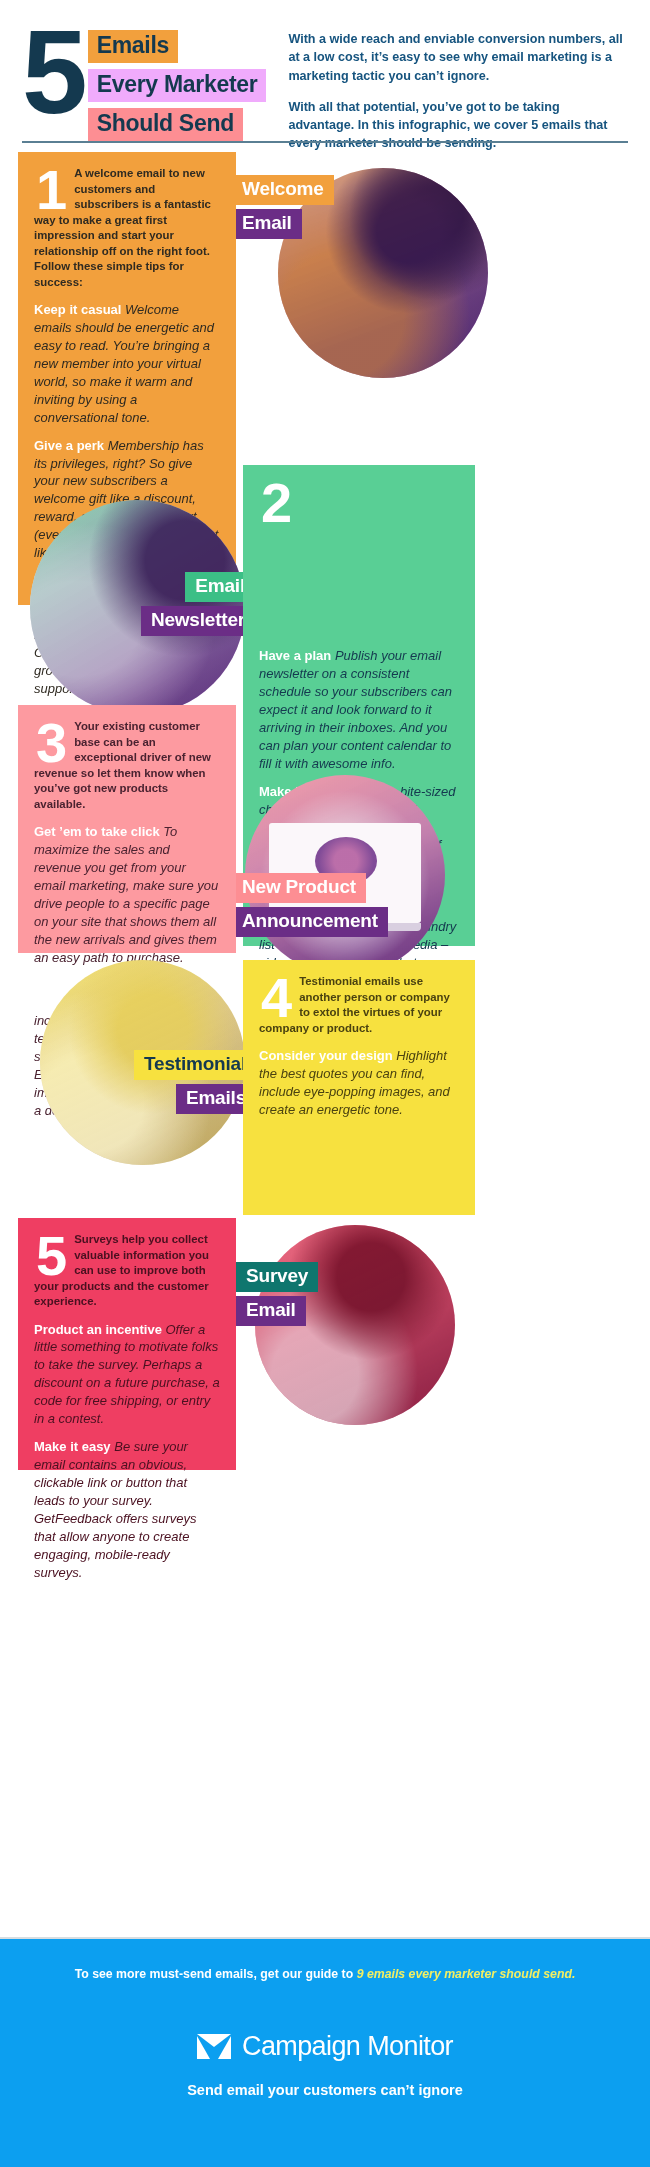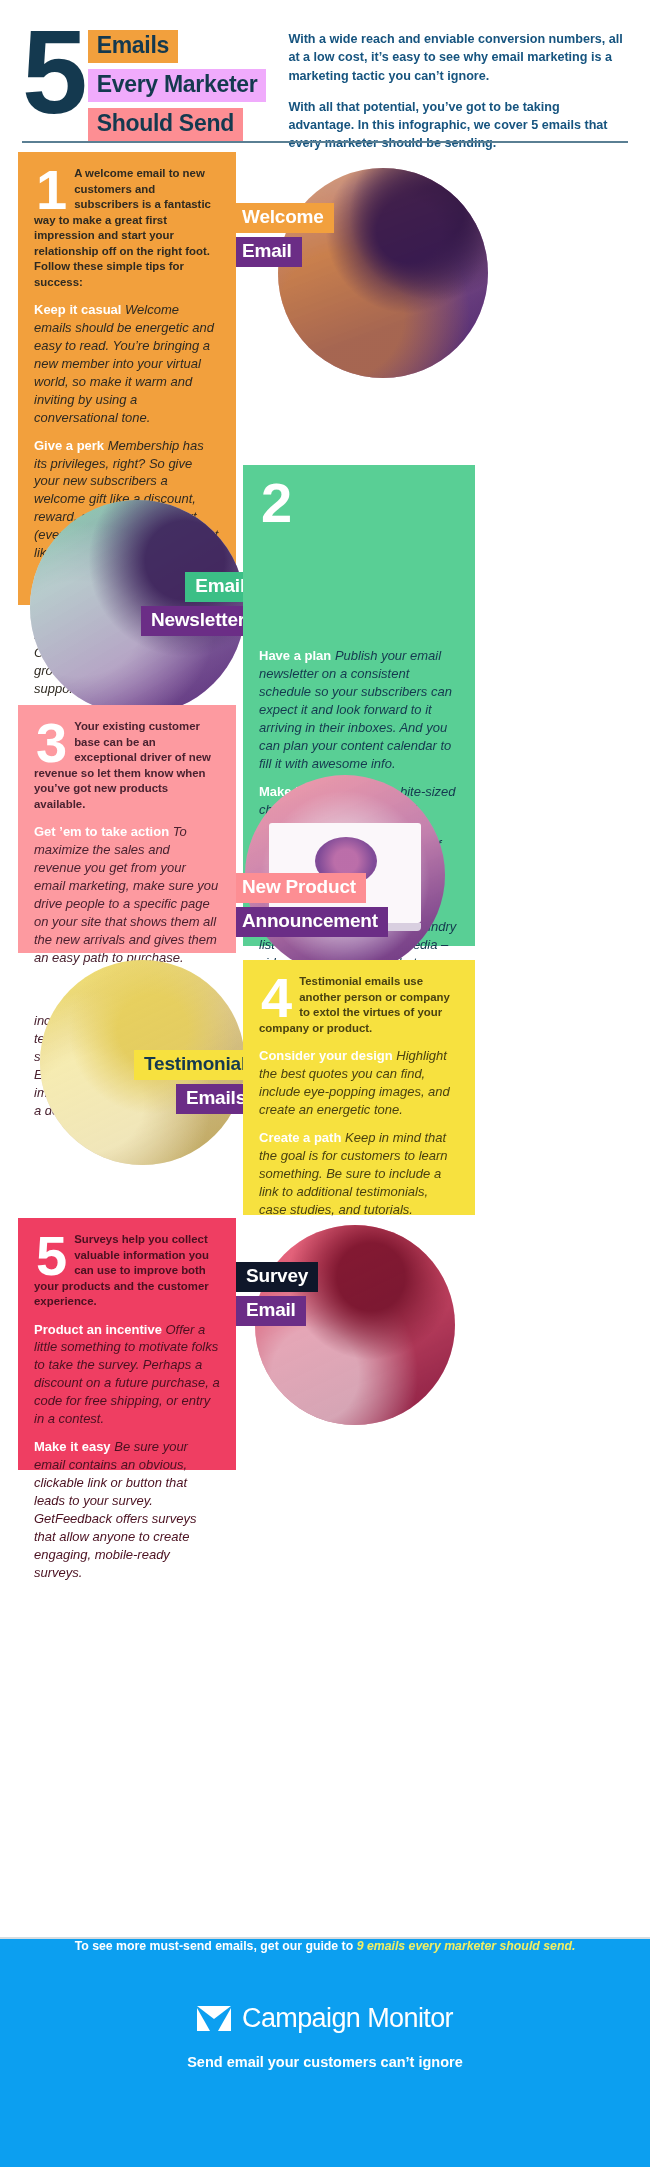--- a/index.html
+++ b/index.html
@@ -71,26 +71,27 @@
     display: block; width: fit-content; font-size: 19px; font-weight: 800;
     color: #fff; padding: 3px 10px 5px 10px; letter-spacing: -0.2px;
     margin-bottom: 4px;
   }
   .cap.right { margin-left: auto; }
   .c-orange { background: #f2a03d; }
   .c-purple { background: #6b2d86; }
   .c-green  { background: #3cbf86; }
   .c-pink   { background: #fd8e93; }
   .c-yellow { background: #f7e13f; color:#14394f; }
-  .c-red    { background: #0f172a; }
+  .c-red    { background: #0f766e; }
 
   
   .footer { position: absolute; left: 0; right: 0; bottom: 0; height: 228px; background: #0c9ff0; }
   .foot-cta {
     text-align: center; color: #ffffff; font-size: 12.3px; font-weight: 700;
+    padding-top: 28px;
   }
   .foot-cta i { color: #f2ef63; font-weight: 800; }
   .foot-logo {
     display: flex; align-items: center; justify-content: center; gap: 11px;
     margin-top: 50px;
   }
   .logo-mark { width: 34px; height: 25px; }
   .logo-text { color: #fff; font-size: 27px; font-weight: 400; letter-spacing: -0.6px; }
   .foot-tag { text-align: center; color: #fff; font-size: 14.5px; font-weight: 800; margin-top: 20px; }
 
@@ -118,21 +119,21 @@
   </div>
 
   <div class="photo" style="left:278px; top:168px; width:210px; height:210px;">
     <div class="ph-scene" style="background:
       radial-gradient(circle at 62% 30%, #4a2a6e 0 16%, rgba(74,42,110,0) 42%),
       radial-gradient(circle at 75% 22%, #3d2360 0 12%, rgba(61,35,96,0) 38%),
       radial-gradient(ellipse at 30% 70%, #f4ba6d 0 30%, rgba(244,186,109,0) 62%),
       linear-gradient(145deg,#e8c9a8 0%, #cfa9c6 40%, #6b3f91 100%);"></div>
     <div class="ph-tint" style="background:linear-gradient(160deg, rgba(242,160,61,.45) 0%, rgba(107,45,134,.55) 70%);"></div>
   </div>
-  <div class="caps" style="left:232px; top:175px; width:140px;margin-top:28px;">
+  <div class="caps" style="left:232px; top:175px; width:140px;">
     <span class="cap c-orange">Welcome</span>
     <span class="cap c-purple">Email</span>
   </div>
   <div class="panel p-orange" style="left:18px; top:152px; width:218px; height:453px;">
     <div class="num">1</div>
     <div class="lead">A welcome email to new customers and subscribers is a fantastic way to make a great first impression and start your relationship off on the right foot. Follow these simple tips for success:</div>
     <div class="tips">
       <p class="tip"><b>Keep it casual</b> <span>Welcome emails should be energetic and easy to read. You’re bringing a new member into your virtual world, so make it warm and inviting by using a conversational tone.</span></p>
       <p class="tip"><b>Give a perk</b> <span>Membership has its privileges, right? So give your new subscribers a welcome gift like a discount, reward, or perk of some sort (even in the form of free content like this infographic).</span></p>
       <p class="tip"><b>Provide next steps</b> <span>Reinforce their interest in your product or service by letting them know how to take advantage of it. Offer links to tips, training, user groups, surveys, and customer support.</span></p>
@@ -171,42 +172,41 @@
     <div style="position:absolute; left:70px; top:62px; width:62px; height:48px; background:radial-gradient(circle at 50% 50%, #b0569b 0 30%, #6b2d86 70%); border-radius:50%; opacity:.85;"></div>
   </div>
   <div class="caps" style="left:232px; top:873px; width:140px;">
     <span class="cap c-pink">New Product</span>
     <span class="cap c-purple">Announcement</span>
   </div>
   <div class="panel p-pink" style="left:18px; top:705px; width:218px; height:248px;">
     <div class="num">3</div>
     <div class="lead">Your existing customer base can be an exceptional driver of new revenue so let them know when you’ve got new products available.</div>
     <div class="tips">
-      <p class="tip"><b>Get ’em to take action</b> <span>To maximize the sales and revenue you get from your email marketing, make sure you drive people to a specific page on your site that shows them all the new arrivals and gives them an easy path to purchase.</span></p>
+      <p class="tip"><b>Get ’em to take click</b> <span>To maximize the sales and revenue you get from your email marketing, make sure you drive people to a specific page on your site that shows them all the new arrivals and gives them an easy path to purchase.</span></p>
       <p class="tip"><b>Include compelling product images</b> <span>Unless you have an incredibly loyal audience, just telling people you have something new isn’t enough. Entice them with compelling images or screenshots to spark a desire to see the full range.</span></p>
     </div>
   </div>
 
   <div class="photo" style="left:40px; top:960px; width:205px; height:205px;">
     <div class="ph-scene" style="background:
       radial-gradient(circle at 55% 34%, #efe08a 0 20%, rgba(239,224,138,0) 48%),
       radial-gradient(ellipse at 25% 70%, #ffffff 0 24%, rgba(255,255,255,0) 55%),
       linear-gradient(150deg,#f8f0a8 0%, #e6d9c4 48%, #c8b77a 100%);"></div>
     <div class="ph-tint" style="background:linear-gradient(155deg, rgba(247,225,63,.45) 0%, rgba(210,180,60,.35) 80%);"></div>
   </div>
   <div class="caps" style="left:108px; top:1050px; width:148px;">
     <span class="cap c-yellow right">Testimonial</span>
     <span class="cap c-purple right">Emails</span>
   </div>
   <div class="panel p-yellow" style="left:243px; top:960px; width:232px; height:255px;">
     <div class="num">4</div>
     <div class="lead">Testimonial emails use another person or company to extol the virtues of your company or product.</div>
     <div class="tips">
       <p class="tip"><b>Consider your design</b> <span>Highlight the best quotes you can find, include eye-popping images, and create an energetic tone.</span></p>
-      <p class="tip"><b>Create a path</b> <span>Keep in mind that the goal is for customers to learn something. Be sure to include a link to additional testimonials, case studies, and tutorials.</span></p>
     </div>
   </div>
 
   <div class="photo" style="left:255px; top:1225px; width:200px; height:200px;">
     <div class="ph-scene" style="background:
       radial-gradient(circle at 58% 26%, #8c2545 0 18%, rgba(140,37,69,0) 44%),
       radial-gradient(ellipse at 30% 75%, #ffffff 0 22%, rgba(255,255,255,0) 52%),
       linear-gradient(150deg,#f7a8b8 0%, #e4718f 45%, #a5295a 100%);"></div>
     <div class="ph-tint" style="background:linear-gradient(155deg, rgba(239,62,98,.45) 0%, rgba(150,30,70,.4) 80%);"></div>
   </div>

